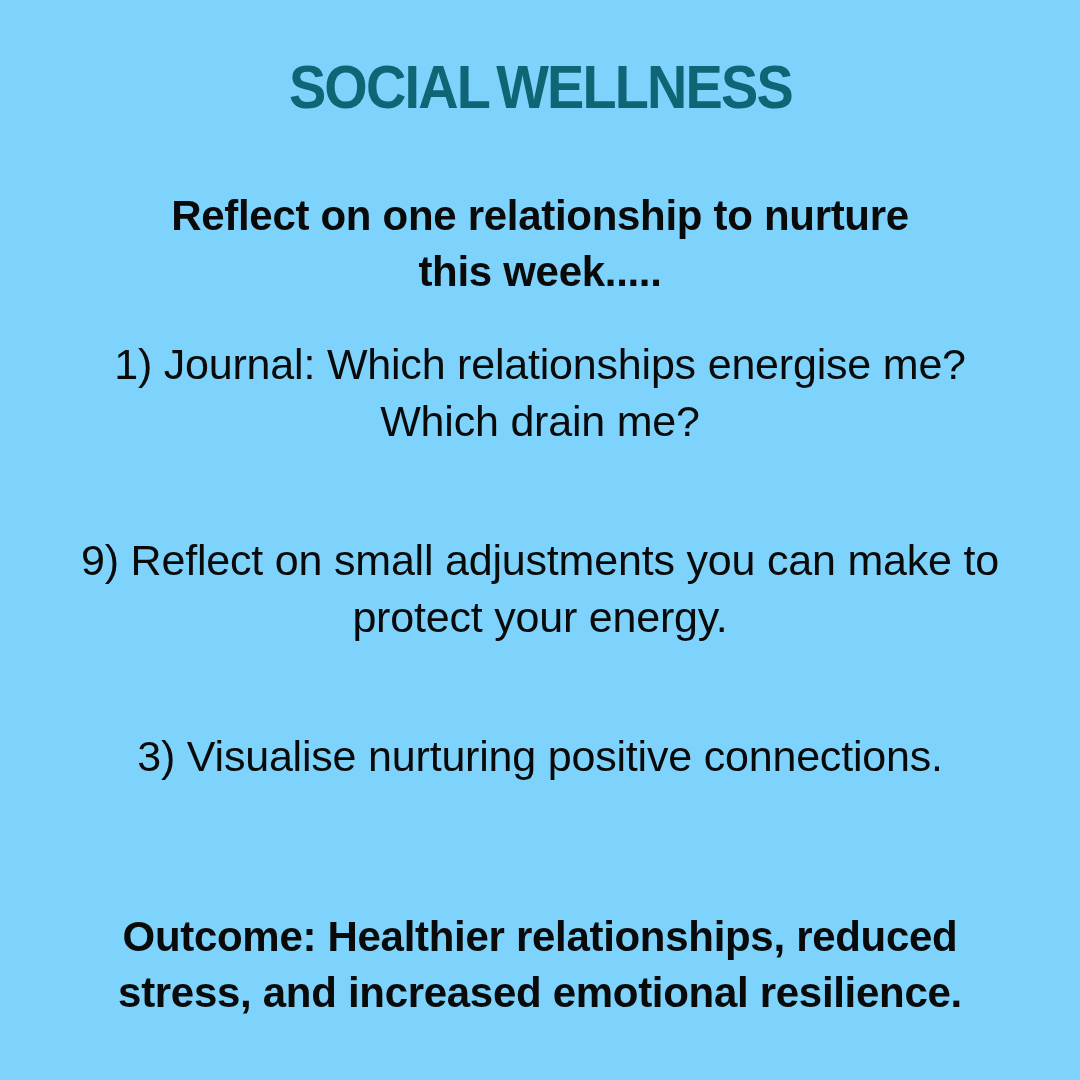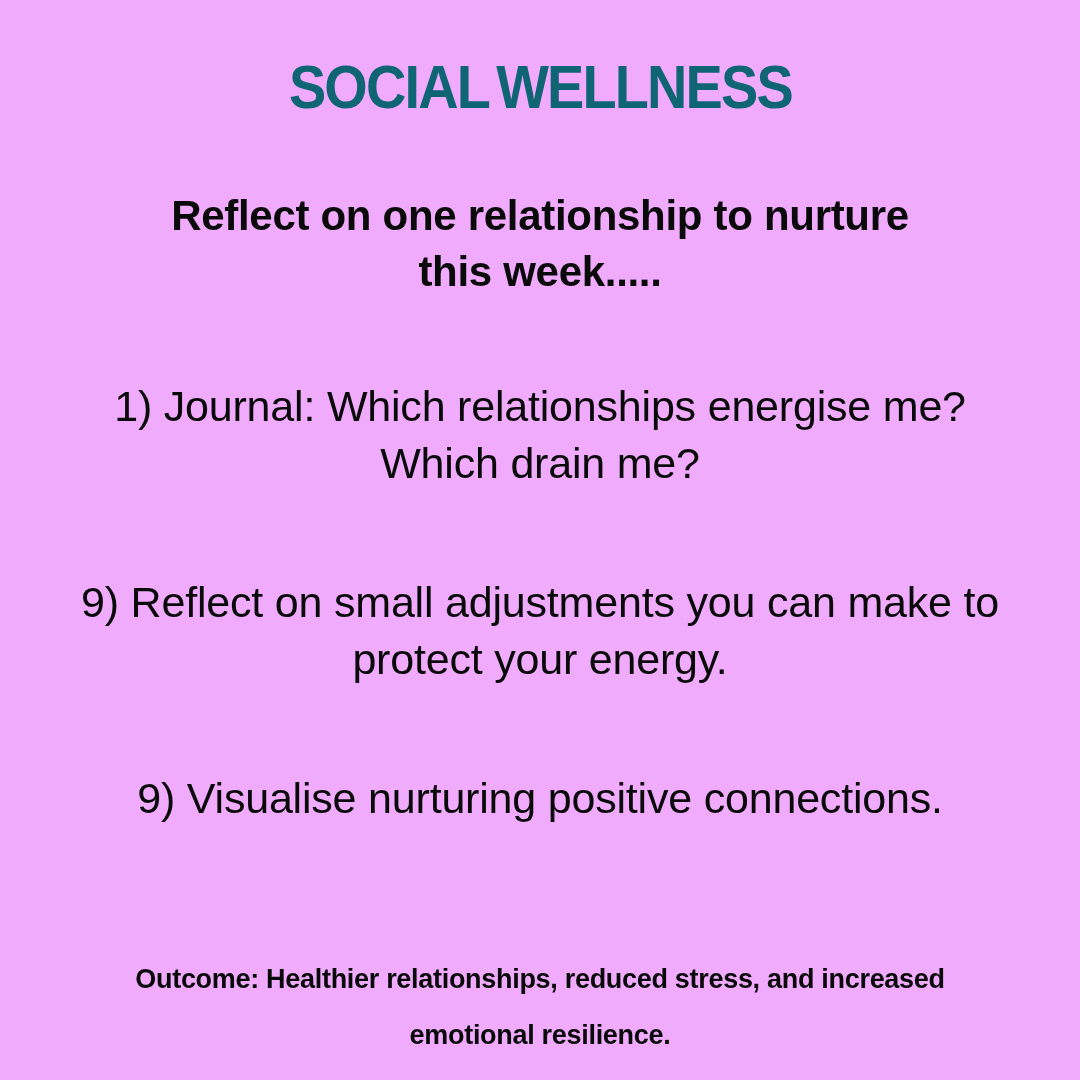--- a/index.html
+++ b/index.html
@@ -72,48 +72,48 @@
     margin: 0 auto;
   }
 
   .step {
     font-weight: 400;
     font-size: 43px;
     line-height: 57px;
     letter-spacing: -0.2px;
     margin: 0 auto;
   }
-  .step-1 { width: 900px; margin-top: 78px; }
+  .step-1 { width: 900px; margin-top: 36px; }
   .step-2 { width: 940px; margin-top: 82px; }
   .step-3 { width: 900px; margin-top: 82px; }
 
   .outcome {
     font-weight: 700;
-    font-size: 27px;
+    font-size: 42px;
     line-height: 56px;
     letter-spacing: -0.3px;
     width: 880px;
     margin: 124px auto 0 auto;
   }
 </style>
 </head>
 <body>
 
-<div id="card" style="background: #f0abfc;">
+<div id="card" style="background: #7dd3fc;">
 
   <div class="title-wrap">
     <span class="title" style="color: rgb(16, 101, 117);">SOCIAL WELLNESS</span>
   </div>
 
   <div class="body-col">
 
     <div class="blk subtitle">Reflect on one relationship to nurture this week.....</div>
 
     <div class="blk step step-1">1) Journal: Which relationships energise me? Which drain me?</div>
 
     <div class="blk step step-2">9) Reflect on small adjustments you can make to protect your energy.</div>
 
-    <div class="blk step step-3">9) Visualise nurturing positive connections.</div>
+    <div class="blk step step-3">3) Visualise nurturing positive connections.</div>
 
     <div class="blk outcome">Outcome: Healthier relationships, reduced stress, and increased emotional resilience.</div>
 
   </div>
 </div>
 
 </body></html>

